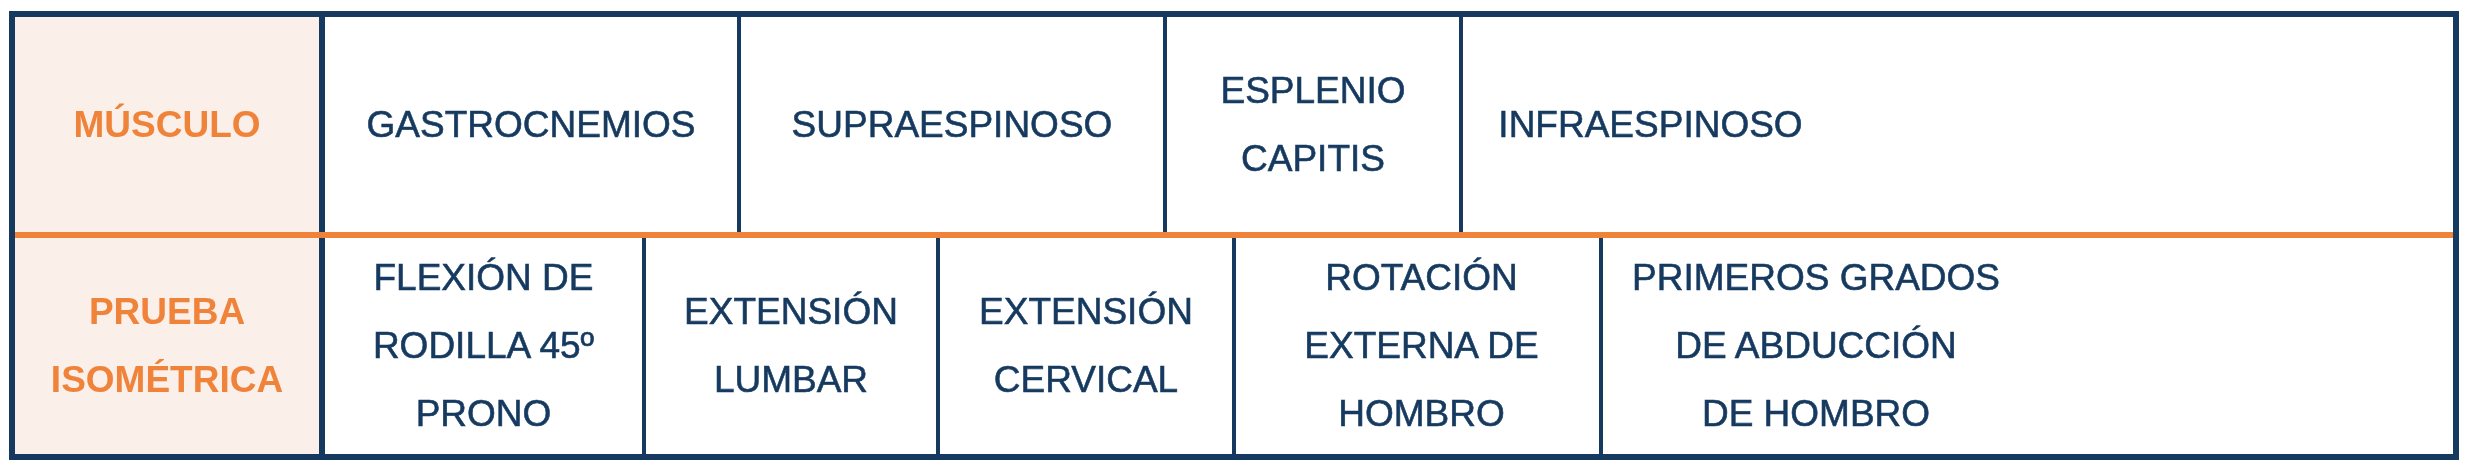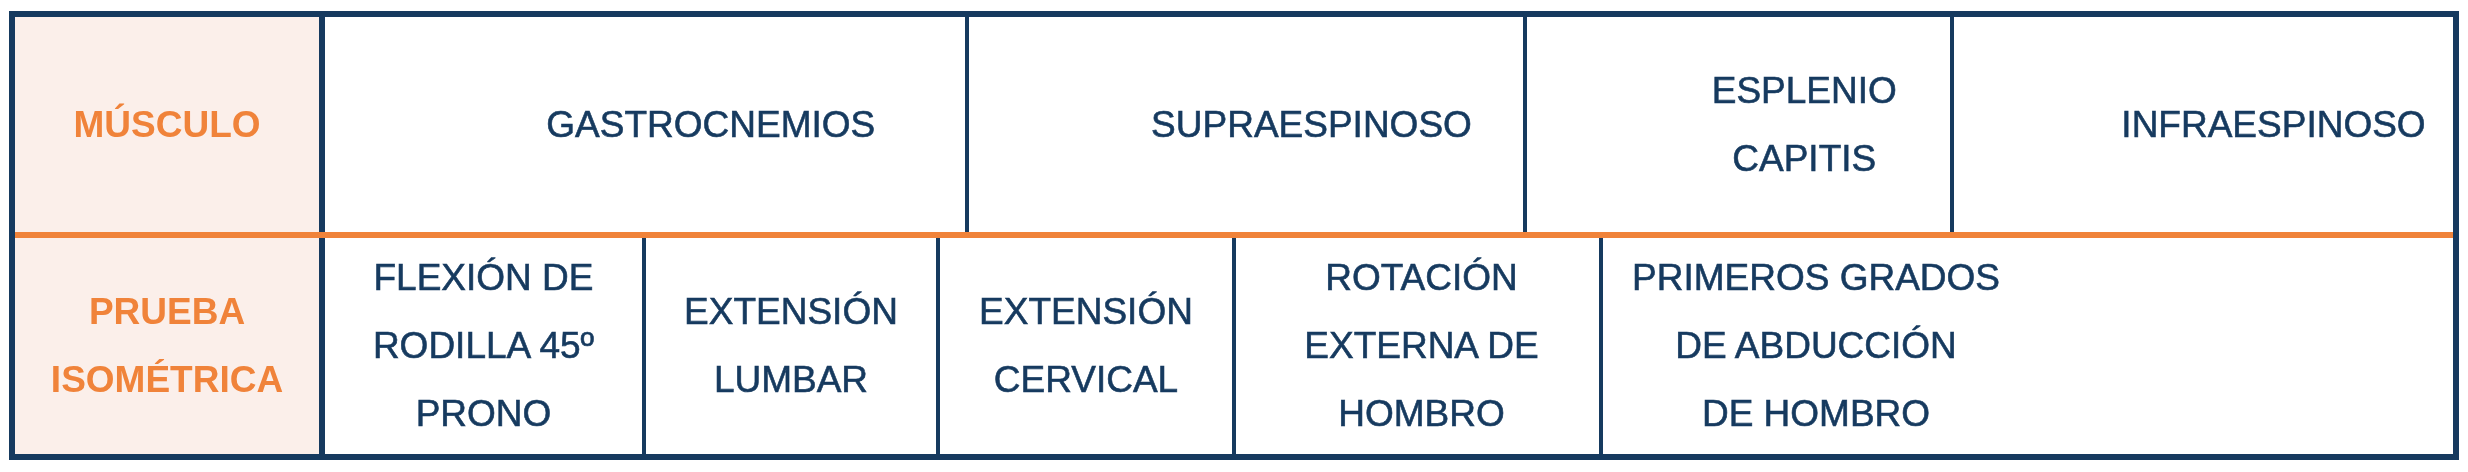--- a/index.html
+++ b/index.html
@@ -5,21 +5,21 @@
   html, body { margin: 0; padding: 0; background: #ffffff; }
   body { width: 2468px; height: 472px; position: relative; overflow: hidden; }
   .table {
     position: absolute; left: 9px; top: 11px;
     width: 2450px; height: 449px;
     box-sizing: border-box;
     border: 6px solid #163a5f;
     background: #ffffff;
   }
   .row { position: absolute; left: 0; width: 2438px; display: flex; }
-  .row.header { top: 0; height: 215px; justify-content: space-between; }
+  .row.header { top: 0; height: 215px; }
   .row.body { top: 221px; height: 216px; border-radius: 7px; }
   .hline {
     position: absolute; left: 0; top: 215px; width: 2438px; height: 6px;
     background: #f0833a; z-index: 2;
   }
   .cell {
     box-sizing: border-box;
     display: flex; align-items: center; justify-content: center;
     text-align: center;
     color: #163a5f;
@@ -33,21 +33,21 @@
   .cell:last-child { border-right: none; }
   .cell.label {
     background: #fbefea;
     color: #f0833a;
     font-weight: bold;
     border-right: 6px solid #163a5f;
   }
   .cell.val { font-weight: normal; -webkit-text-stroke: 0.6px #163a5f; }
   .c0 { width: 310px; }
   .c1 { width: 321px; }
-  .c2 { width: 512px; }
+  .c2 { width: 416px; }
   .c3 { width: 294px; }
   .c4 { width: 296px; }
   .c5 { width: 426px; }
   .c6 { width: 367px; padding-left: 14px; }
 </style>
 </head>
 <body>
 
 <div class="table">
   <div class="row header">

